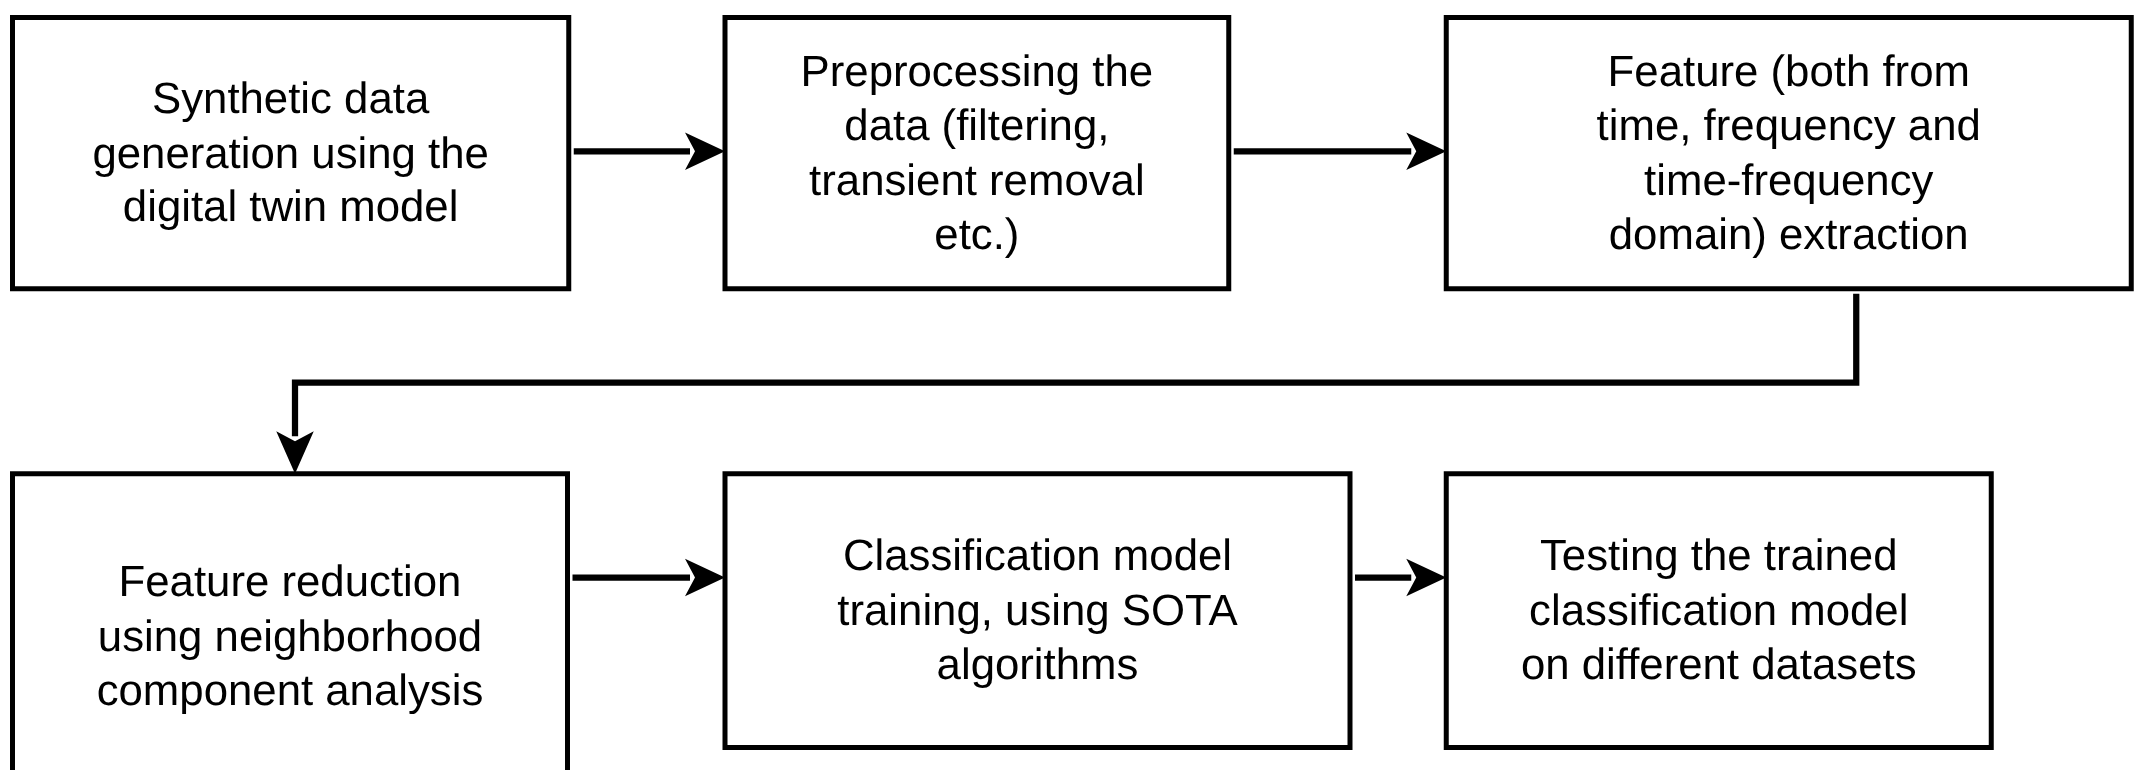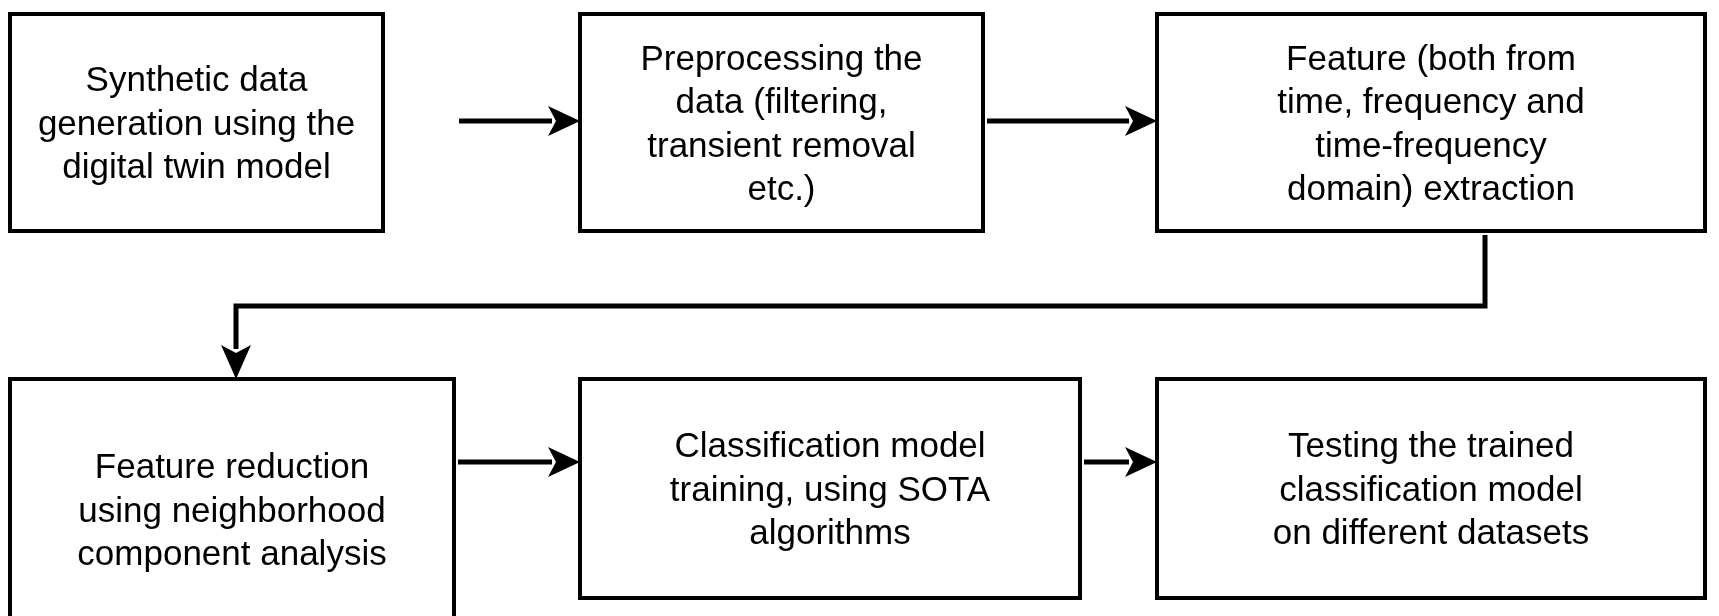--- a/index.html
+++ b/index.html
@@ -29,26 +29,26 @@
   .node-label {
     display: block;
     font-family: "Liberation Sans", sans-serif;
     font-size: 35px;
     line-height: 1.24;
     color: #000000;
     padding: 0 10px;
     white-space: pre-line;
   }
   
-  #node-1 { left: 8px;    top: 12px;  width: 377px; height: 221px; }
+  #node-1 { left: 8px;    top: 12px;  width: 449px; height: 221px; }
   #node-2 { left: 578px;  top: 12px;  width: 407px; height: 221px; }
   #node-3 { left: 1155px; top: 12px;  width: 552px; height: 221px; }
   #node-4 { left: 8px;    top: 377px; width: 448px; height: 265px; }
   #node-5 { left: 578px;  top: 377px; width: 504px; height: 223px; }
-  #node-6 { left: 1155px; top: 377px; width: 552px; height: 223px; }
+  #node-6 { left: 1155px; top: 377px; width: 440px; height: 223px; }
 
   .edge-svg {
     position: absolute;
     left: 0;
     top: 0;
     width: 1719px;
     height: 616px;
     pointer-events: none;
   }
   .edge-path {

